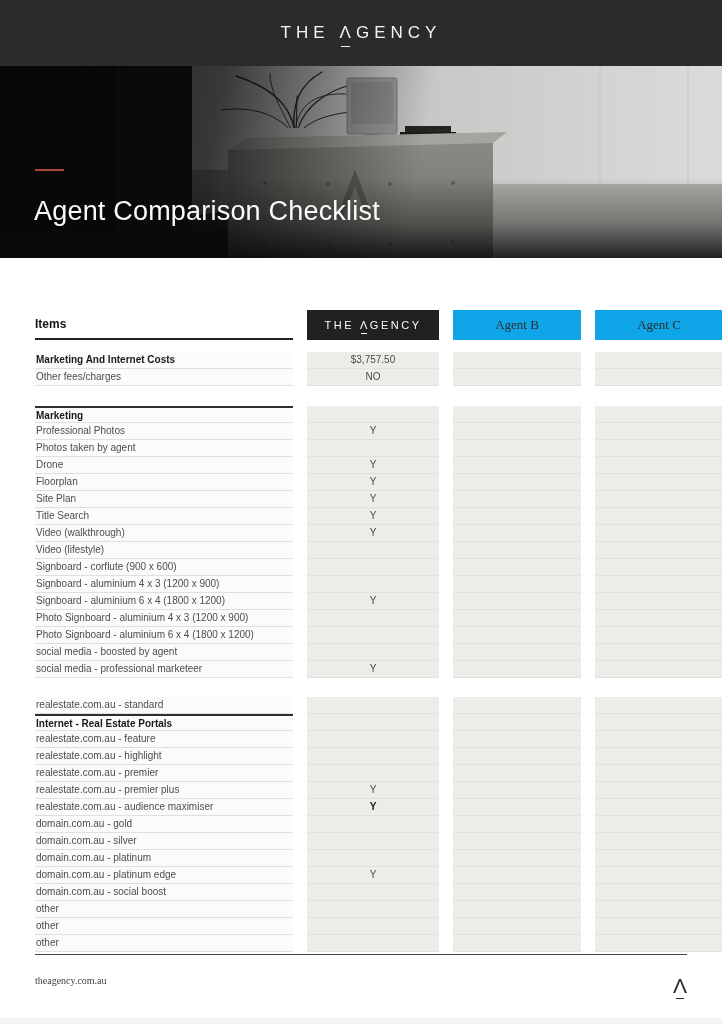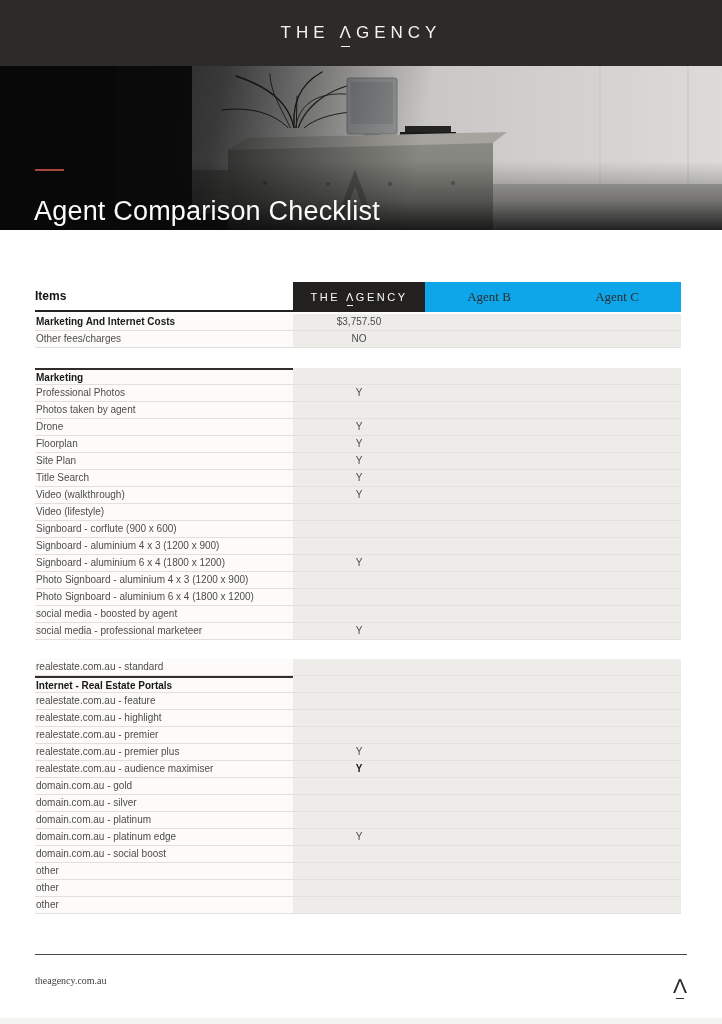--- a/index.html
+++ b/index.html
@@ -8,45 +8,45 @@
   .page { position:relative; width:722px; height:1024px; background:#ffffff; overflow:hidden; }
 
   
   .topbar { height:66px; background:#2d2b29; display:flex; align-items:center; justify-content:center; }
   .logo { color:#f4f3f2; display:flex; align-items:baseline; letter-spacing:5px; font-size:17px; font-weight:300; }
   .logo .sp { width:10px; }
   .lambda { position:relative; display:inline-block; }
   .lambda::after { content:""; position:absolute; left:1px; right:6px; bottom:-4px; height:1.5px; background:currentColor; }
 
   
-  .hero { position:relative; height:164px; overflow:hidden; background:#6d28d9; }
+  .hero { position:relative; height:192px; overflow:hidden; background:#6d28d9; }
   .hero svg { position:absolute; left:0; top:0; }
   .hero-overlay { position:absolute; inset:0;
     background:linear-gradient(100deg, rgba(7,7,8,0.95) 0%, rgba(7,7,8,0.72) 30%, rgba(7,7,8,0.0) 58%); }
   .hero-overlay-bottom { position:absolute; inset:0;
     background:linear-gradient(to top, rgba(9,9,10,0.85) 0%, rgba(9,9,10,0.35) 18%, rgba(9,9,10,0) 42%); }
   .hero-dash { position:absolute; left:35px; top:103px; width:29px; height:2px; }
   .hero-title { position:absolute; left:34px; top:130px; font-size:27px; font-weight:400; color:#fafaf9; letter-spacing:0.2px; }
 
   
   .content { margin:0 35px; }
   .table { margin-top:52px; }
-  .trow, .thead { display:grid; grid-template-columns:258px 132px 128px 128px; column-gap:0; }
+  .trow, .thead { display:grid; grid-template-columns:258px 132px 128px 128px; column-gap:14px; }
   .thead { height:30px; }
   .th-items { background:#ffffff; border-bottom:2px solid #232220; display:flex; align-items:center;
     font-size:12px; font-weight:700; color:#141413; }
   .th-brand { background:#232120; color:#fbfbfa; display:flex; align-items:center; justify-content:center; }
   .th-brand .logo { font-size:11px; letter-spacing:2.5px; font-weight:400; color:#fbfbfa; }
   .th-brand .logo .sp { width:6px; }
   .th-brand .lambda::after { bottom:-3px; height:1px; right:3px; }
   .th-agent { background:#0ea5e9; display:flex; align-items:center; justify-content:center;
     font-family:"Liberation Serif", serif; font-size:13px; font-weight:400; color:#2d2d2c; }
 
   .section { margin-top:20px; }
-  .section.first { margin-top:2px; }
+  .section.first { margin-top:12px; }
   .section.internet { margin-top:19px; }
   .cell-label { height:17px; line-height:16px; background:#fcfbfa; border-bottom:1px solid #e2e0dd;
     font-size:10px; color:#4d4d4b; padding-left:1px; white-space:nowrap; overflow:hidden; }
   .cell-label.bold { font-weight:700; color:#1b1b1a; }
   .cell-label.title { border-top:2px solid #2f2e2c; font-weight:700; color:#181817; }
   .cell-val { height:17px; line-height:16px; background:#edece8; border-bottom:1px solid #e3e1dd;
     text-align:center; font-size:10px; color:#4c4c4a; }
   .cell-val.bold { font-weight:700; color:#191918; }
 
   

